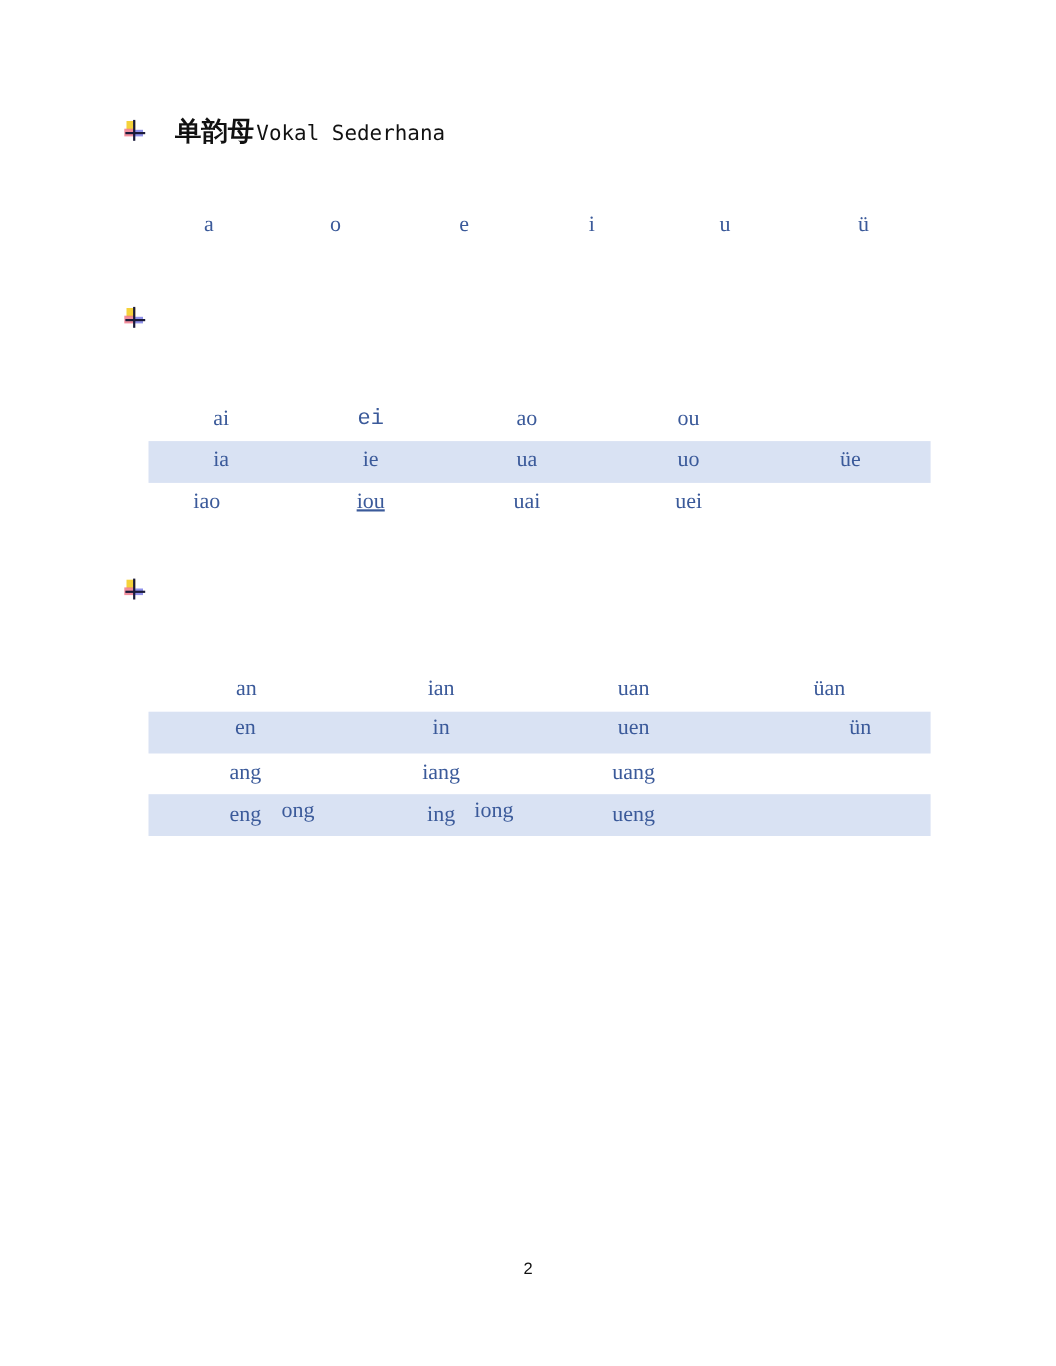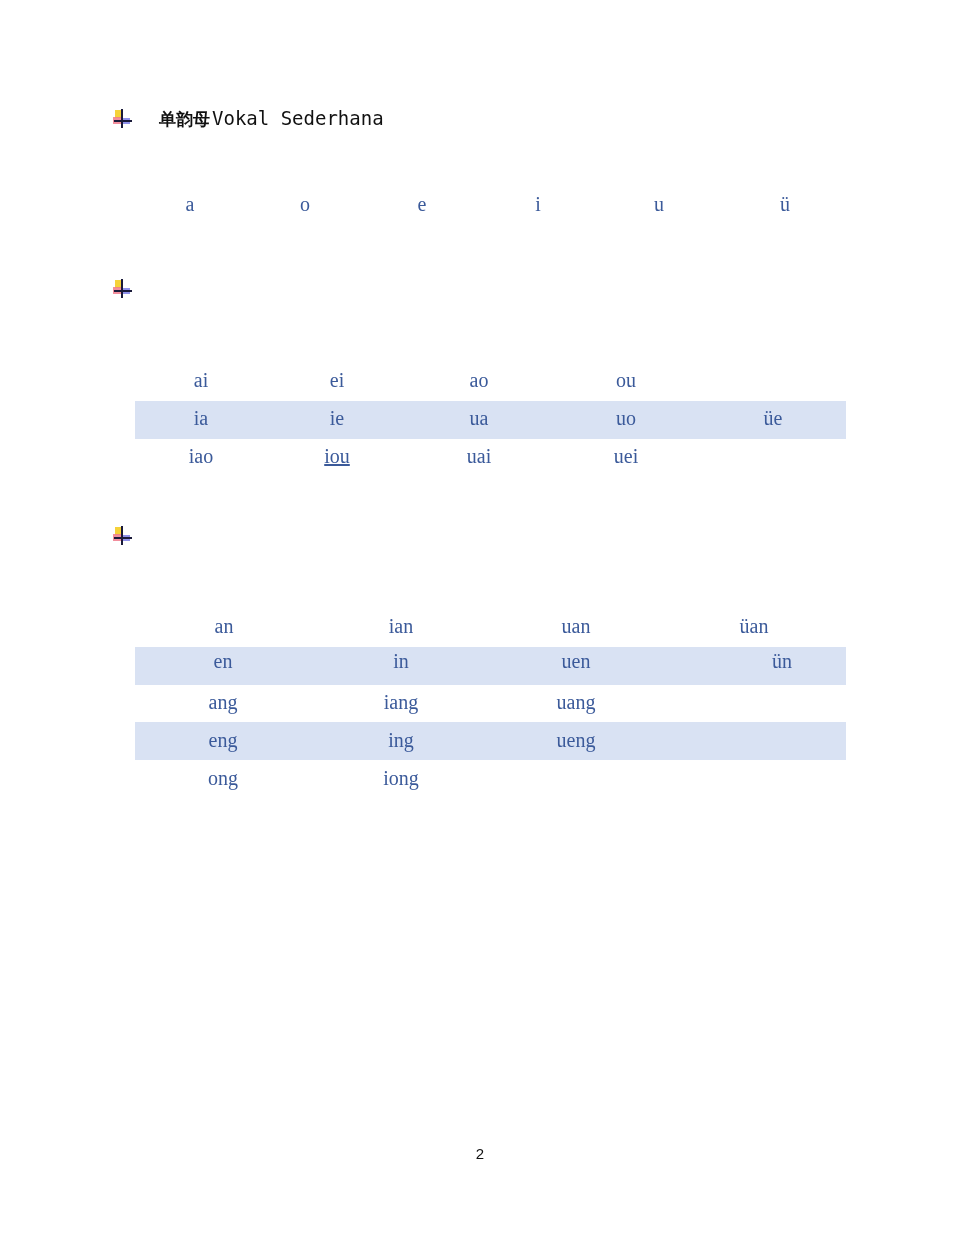--- a/index.html
+++ b/index.html
@@ -12,21 +12,21 @@
   .bullet .sq-y { position: absolute; left: 3px; top: 2px; width: 8px; height: 8px; background: #f5d23a; }
   .bullet .sq-r { position: absolute; left: 1px; top: 9px; width: 9px; height: 7px; background: #f07a8c; opacity: .85; }
   .bullet .sq-b { position: absolute; left: 9px; top: 10px; width: 9px; height: 6px; background: #7b7ee6; opacity: .85; }
   .bullet .v { position: absolute; left: 9px; top: 1px; width: 2px; height: 19px; background: #1a1a3a; }
   .bullet .h { position: absolute; left: 2px; top: 12px; width: 18px; height: 2px; background: #1a1a3a; }
   .heading .title {
     margin-left: 25px;
     font-family: "DejaVu Sans Mono", "Liberation Mono", monospace;
     font-size: 19px; color: #111; letter-spacing: 0px;
   }
-  .heading .cn { font-family: "DejaVu Serif", serif; font-weight: bold; font-size: 17px; margin-right: 2px; }
+  .heading .cn { font-family: "DejaVu Serif", serif; font-weight: bold; font-size: 24px; margin-right: 2px; }
   .simple-row { position: absolute; top: 193px; left: 0; width: 960px; height: 30px; }
   .py {
     position: absolute; transform: translateX(-50%);
     font-family: "Liberation Serif", "DejaVu Serif", serif;
     font-size: 20px; color: #3b5a9a; white-space: nowrap;
   }
   .band { position: absolute; left: 135px; width: 711px; height: 38px; background: #d9e2f3; }
   .row { position: absolute; left: 0; width: 820px; height: 38px; }
   .row .py { top: 6px; }
   .page-num {
@@ -64,34 +64,34 @@
       <i class="sq-b"></i>
       <i class="v"></i>
       <i class="h"></i>
     </span>
 </div>
 
 <div>
   <div class="band" style="top:401px;"></div>
   <div class="row" style="top:363px;">
     <span class="py" style="left:201px;">ai</span>
-    <span class="py" style="left:337px;">ei</span>
+    <span class="py" style="left:337px;font-family:Liberation Mono, monospace;">ei</span>
     <span class="py" style="left:479px;">ao</span>
     <span class="py" style="left:626px;">ou</span>
     <span class="py" style="left:773px;"></span>
   </div>
   <div class="row" style="top:401px;">
     <span class="py" style="left:201px;">ia</span>
     <span class="py" style="left:337px;">ie</span>
     <span class="py" style="left:479px;">ua</span>
     <span class="py" style="left:626px;">uo</span>
     <span class="py" style="left:773px;">üe</span>
   </div>
   <div class="row" style="top:439px;">
-    <span class="py" style="left:201px;">iao</span>
+    <span class="py" style="left:188px;">iao</span>
     <span class="py" style="left:337px;text-decoration:underline;">iou</span>
     <span class="py" style="left:479px;">uai</span>
     <span class="py" style="left:626px;">uei</span>
     <span class="py" style="left:773px;"></span>
   </div>
 </div>
 
 <div class="heading" style="top:521px;">
   <span class="bullet">
       <i class="sq-y"></i>
@@ -122,21 +122,21 @@
     <span class="py" style="left:401px;">iang</span>
     <span class="py" style="left:576px;">uang</span>
     <span class="py" style="left:754px;"></span>
   </div>
   <div class="row" style="top:723px;">
     <span class="py" style="left:223px;">eng</span>
     <span class="py" style="left:401px;">ing</span>
     <span class="py" style="left:576px;">ueng</span>
     <span class="py" style="left:754px;"></span>
   </div>
-  <div class="row" style="top:761px;">
+  <div class="row" style="top:720px;margin-left:48px;">
     <span class="py" style="left:223px;">ong</span>
     <span class="py" style="left:401px;">iong</span>
     <span class="py" style="left:576px;"></span>
     <span class="py" style="left:754px;"></span>
   </div>
 </div>
 
 <div class="page-num">2</div>
 
 </body></html>

